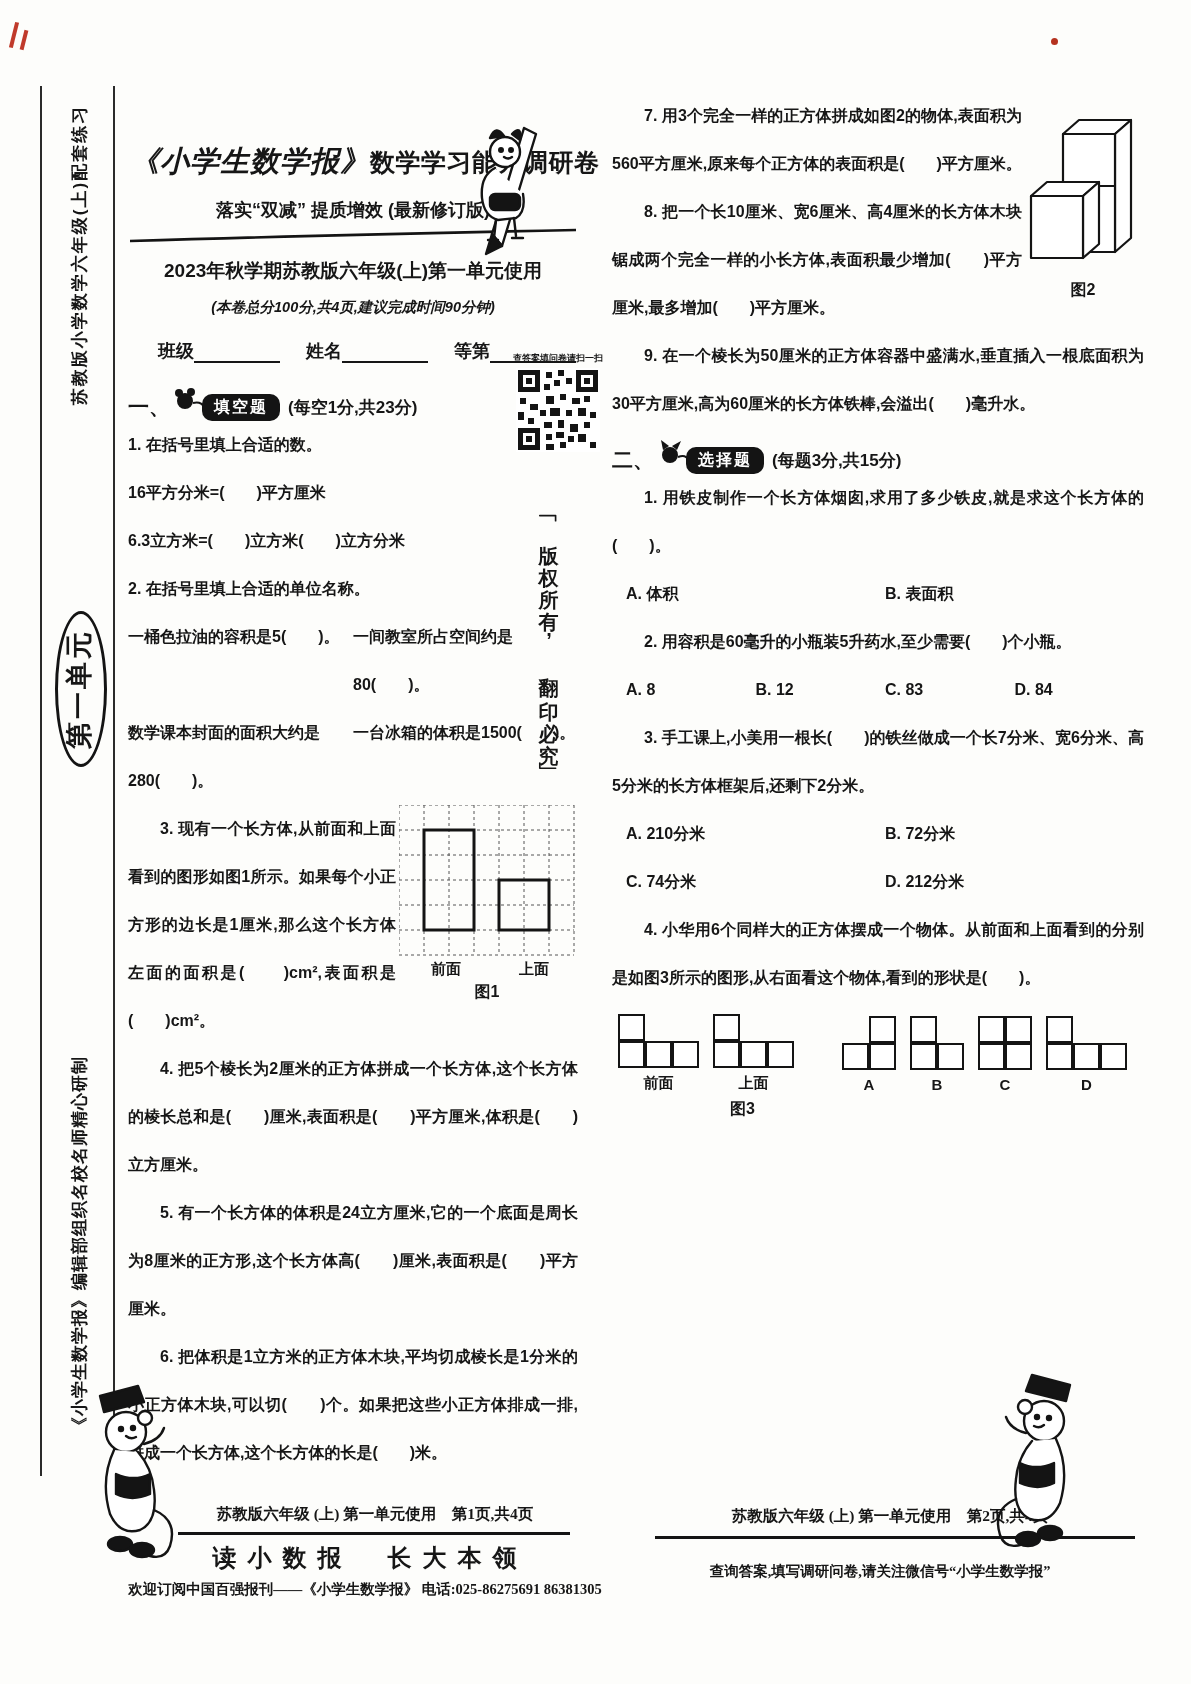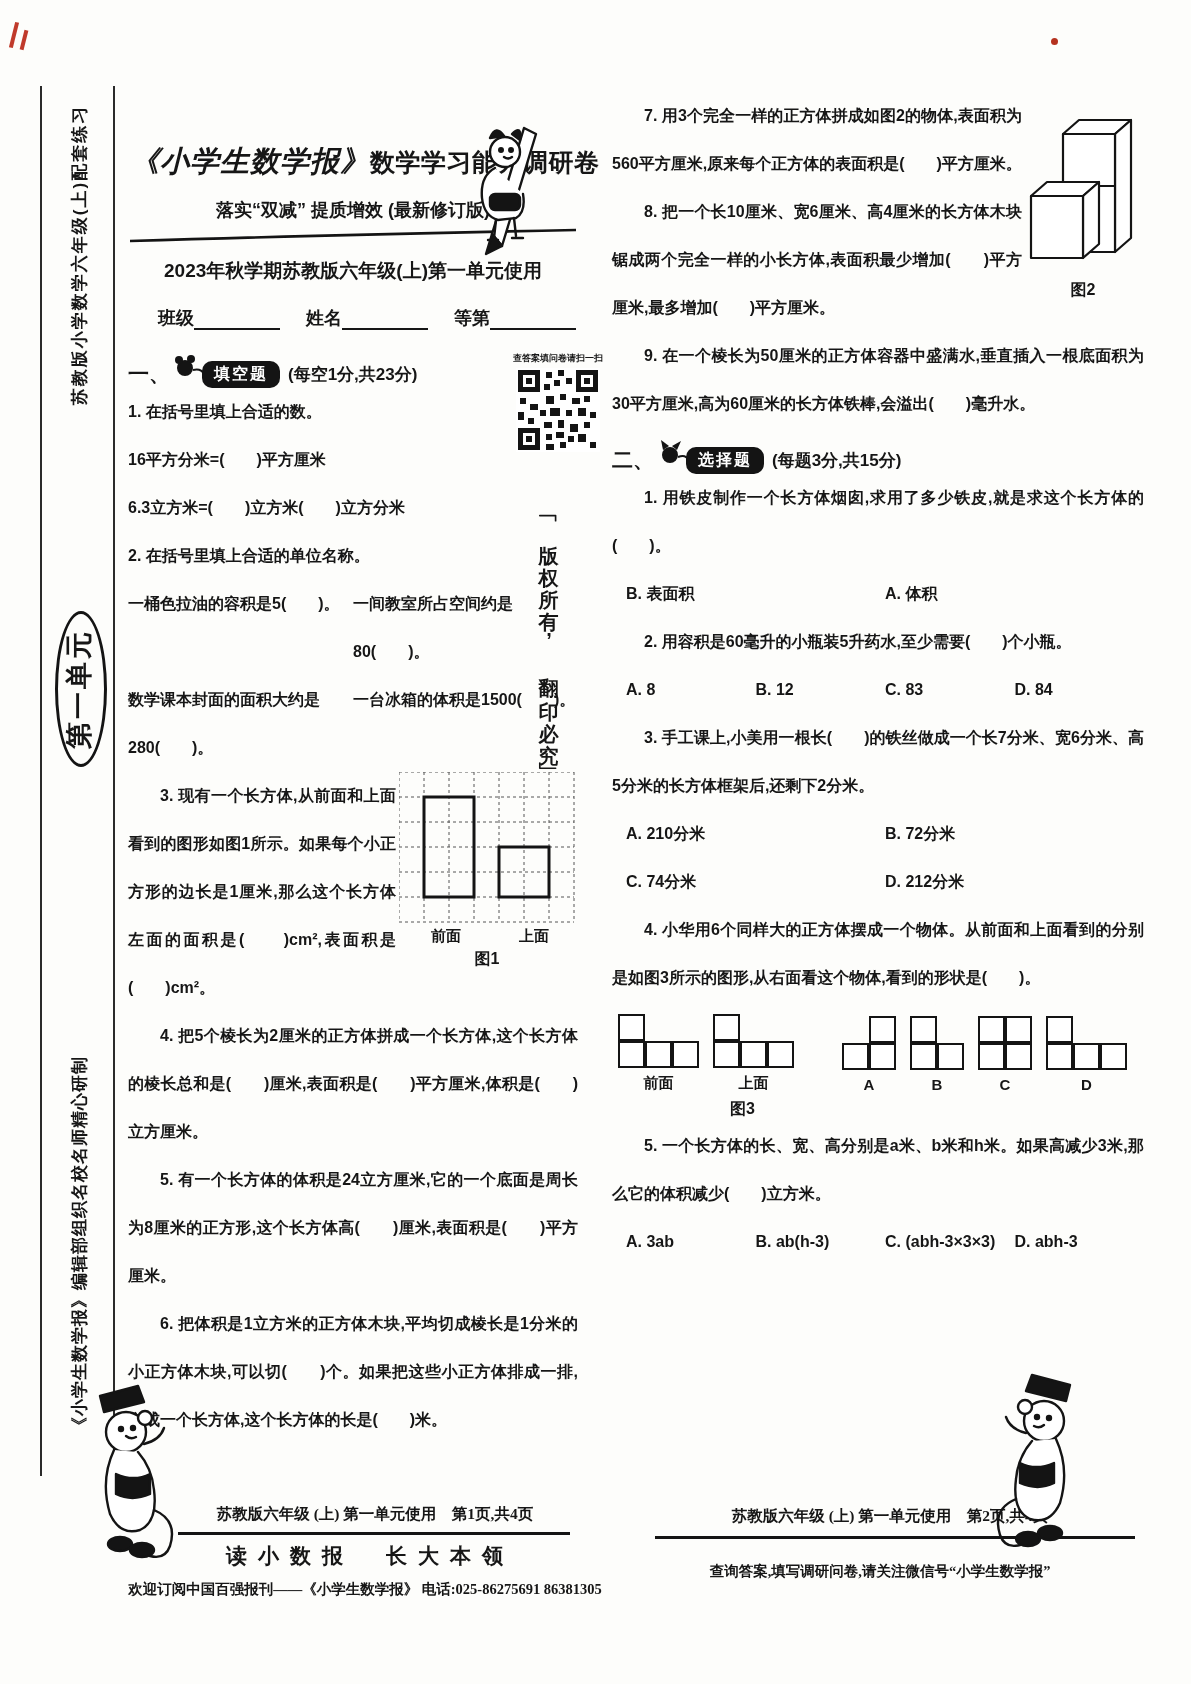--- a/index.html
+++ b/index.html
@@ -59,21 +59,21 @@
   .fig3cap{font-weight:700;font-size:16px;margin:6px 0 0 112px;}
   
   .qrblock{position:absolute;left:512px;top:352px;width:92px;text-align:center;}
   .qrlabel{font-size:9px;font-weight:700;white-space:nowrap;letter-spacing:0;}
   .copyright{position:absolute;left:536px;top:508px;writing-mode:vertical-rl;text-orientation:upright;
              font-size:20px;font-weight:700;letter-spacing:22px;white-space:nowrap;}
   
   .f-abs{position:absolute;font-family:Liberation Serif, serif;}
   .footer-line{font-weight:800;font-size:15.5px;text-align:center;white-space:nowrap;}
   .rule{position:absolute;background:#141414;}
-  .slogan{font-weight:800;font-size:21px;letter-spacing:11px;text-align:center;white-space:nowrap;}
+  .slogan{font-weight:800;font-size:24px;letter-spacing:11px;text-align:center;white-space:nowrap;}
   .subline{font-weight:700;font-size:14.5px;text-align:center;white-space:nowrap;}
   .mascot{position:absolute;}
 </style>
 </head>
 <body>
 
 <div class="canvas">
 
   <div class="red-mark" style="left:12px;top:22px;width:4px;height:26px;transform:rotate(14deg);"></div>
   <div class="red-mark" style="left:22px;top:30px;width:4px;height:20px;transform:rotate(14deg);"></div>
@@ -88,20 +88,21 @@
 
   <div class="page1">
     <div class="title">
       <span class="brand">《小学生数学报》</span><span>数学学习能力调研卷</span>
     </div>
     <div class="subtitle">落实“双减” 提质增效 (最新修订版)</div>
     <svg class="divider" width="450" height="18" viewBox="0 0 450 18">
       <path d="M2 15 Q200 9 448 4" stroke="#141414" stroke-width="2.6" fill="none"></path>
     </svg>
     <div class="edition">2023年秋学期苏教版六年级(上)第一单元使用</div>
+    <div class="meta">(本卷总分100分,共4页,建议完成时间90分钟)</div>
     <div class="fields">
       <span class="field">
           <span>班级</span>
           <span class="blank"></span>
         </span>
       <span class="field">
           <span>姓名</span>
           <span class="blank"></span>
         </span>
       <span class="field">
@@ -246,22 +247,22 @@
           <polygon points="21,12 25,3 16,8" fill="#141414"></polygon>
         <path d="M22 19 q8 -3 10 3" stroke="#141414" stroke-width="2" fill="none"></path>
       </svg>
       <span class="badge">选择题</span>
       <span class="score">(每题3分,共15分)</span>
     </div>
 
     <div class="flow">
         <p class="q ind">1. 用铁皮制作一个长方体烟囱,求用了多少铁皮,就是求这个长方体的(　　)。</p>
         <div class="cols c2 opt">
+          <span class="col">A. 体积</span>
           <span class="col">B. 表面积</span>
-          <span class="col">A. 体积</span>
         </div>
         <p class="q ind">2. 用容积是60毫升的小瓶装5升药水,至少需要(　　)个小瓶。</p>
         <div class="cols c4 opt">
           <span class="col">A. 8</span>
           <span class="col">B. 12</span>
           <span class="col">C. 83</span>
           <span class="col">D. 84</span>
         </div>
         <p class="q ind">3. 手工课上,小美用一根长(　　)的铁丝做成一个长7分米、宽6分米、高5分米的长方体框架后,还剩下2分米。</p>
         <div class="cols c2 opt">
@@ -326,29 +327,20 @@
               <div class="cell" style="left: 0px; top: 27px; width: 27px; height: 27px;"></div>
               <div class="cell" style="left: 27px; top: 27px; width: 27px; height: 27px;"></div>
               <div class="cell" style="left: 54px; top: 27px; width: 27px; height: 27px;"></div>
             </div>
           <div class="glabel">D</div>
         </div>
       </div>
       <div class="fig3cap">图3</div>
     </div>
 
-    <div class="flow">
-        <p class="q ind">5. 一个长方体的长、宽、高分别是a米、b米和h米。如果高减少3米,那么它的体积减少(　　)立方米。</p>
-        <div class="cols c4 opt">
-          <span class="col">A. 3ab</span>
-          <span class="col">B. ab(h-3)</span>
-          <span class="col">C. (abh-3×3×3)</span>
-          <span class="col">D. abh-3</span>
-        </div>
-      </div>
   </div>
 
   <div class="f-abs footer-line" style="left:170px;top:1504px;width:410px;">苏教版六年级 (上) 第一单元使用　第1页,共4页</div>
   <div class="rule" style="left:178px;top:1532px;width:392px;height:3px;"></div>
   <div class="f-abs slogan" style="left:160px;top:1542px;width:420px;">读小数报　长大本领</div>
   <div class="f-abs subline" style="left:95px;top:1580px;width:540px;">欢迎订阅中国百强报刊——《小学生数学报》 电话:025-86275691 86381305</div>
 
   <div class="f-abs footer-line" style="left:670px;top:1506px;width:440px;">苏教版六年级 (上) 第一单元使用　第2页,共4页</div>
   <div class="rule" style="left:655px;top:1536px;width:480px;height:2.5px;"></div>
   <div class="f-abs subline" style="left:630px;top:1562px;width:500px;">查询答案,填写调研问卷,请关注微信号“小学生数学报”</div>

